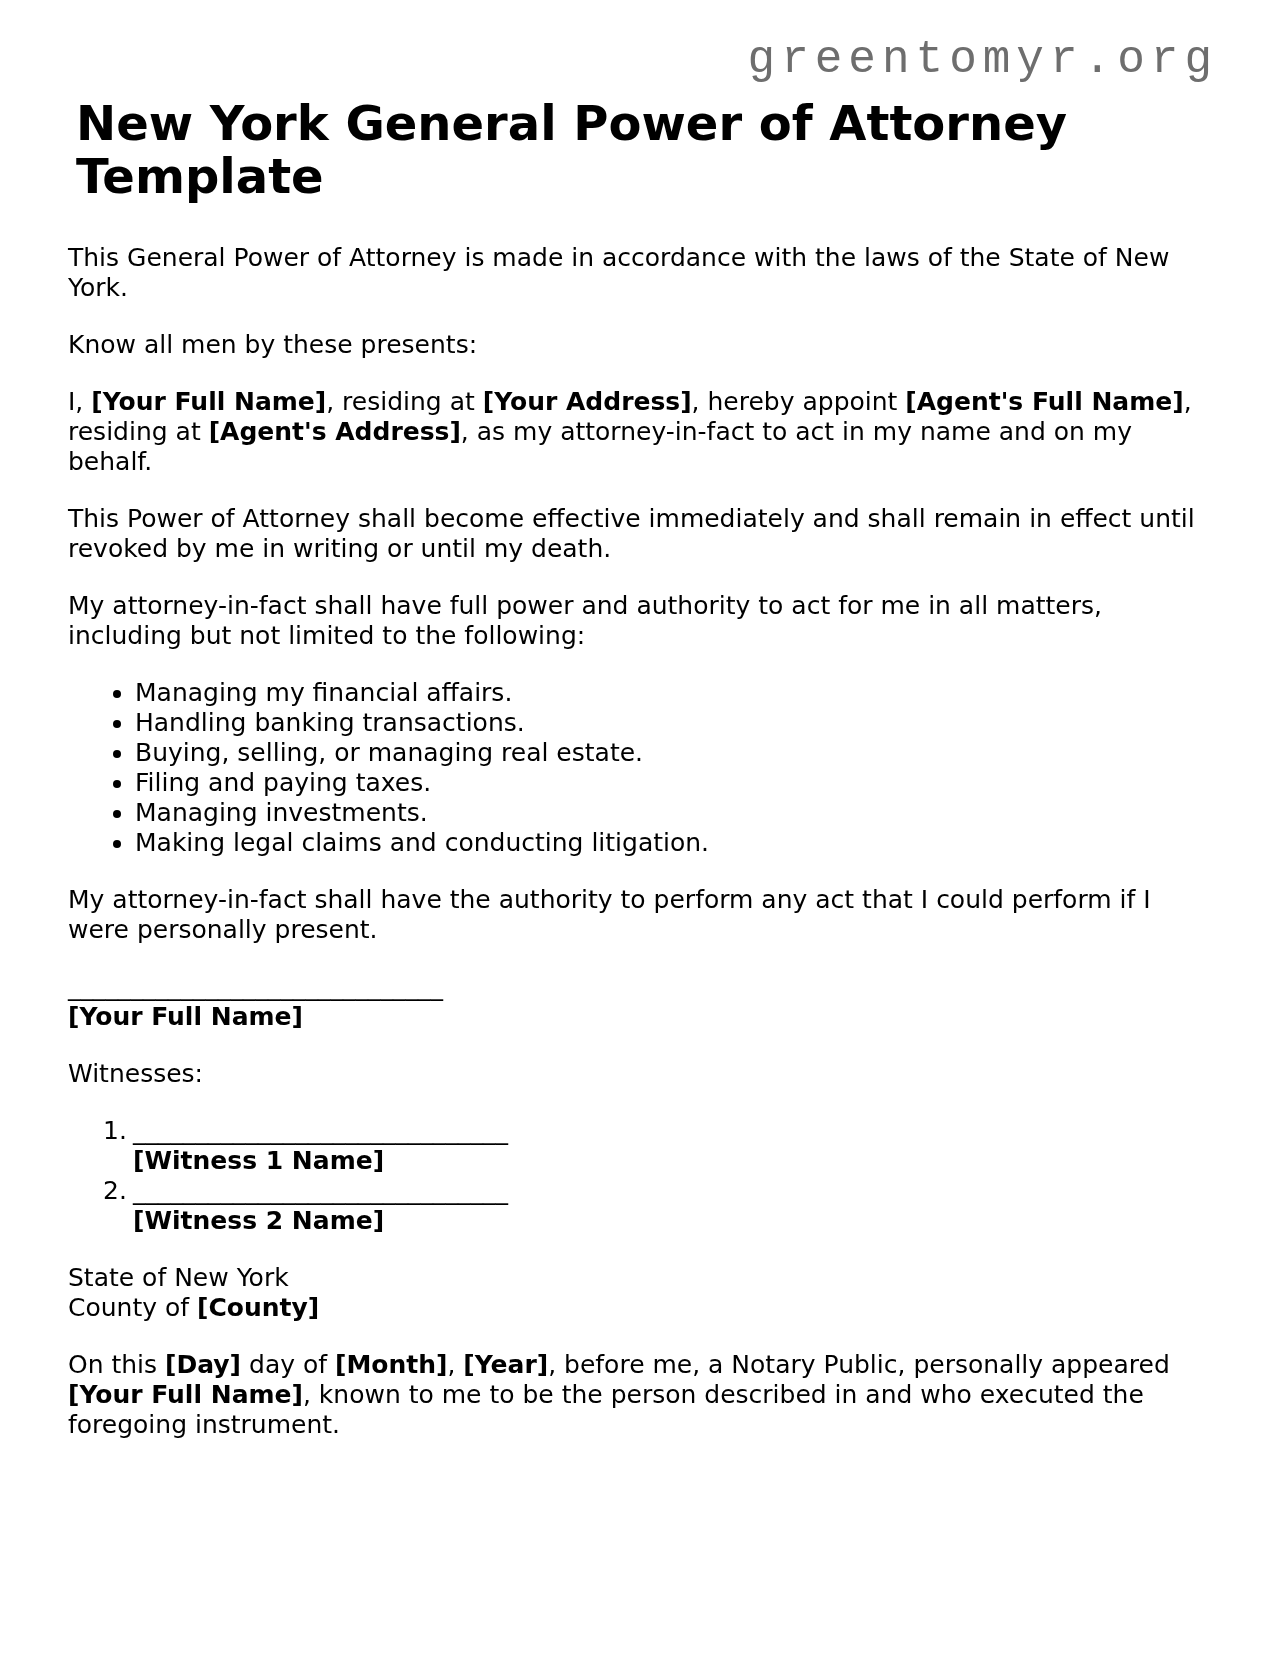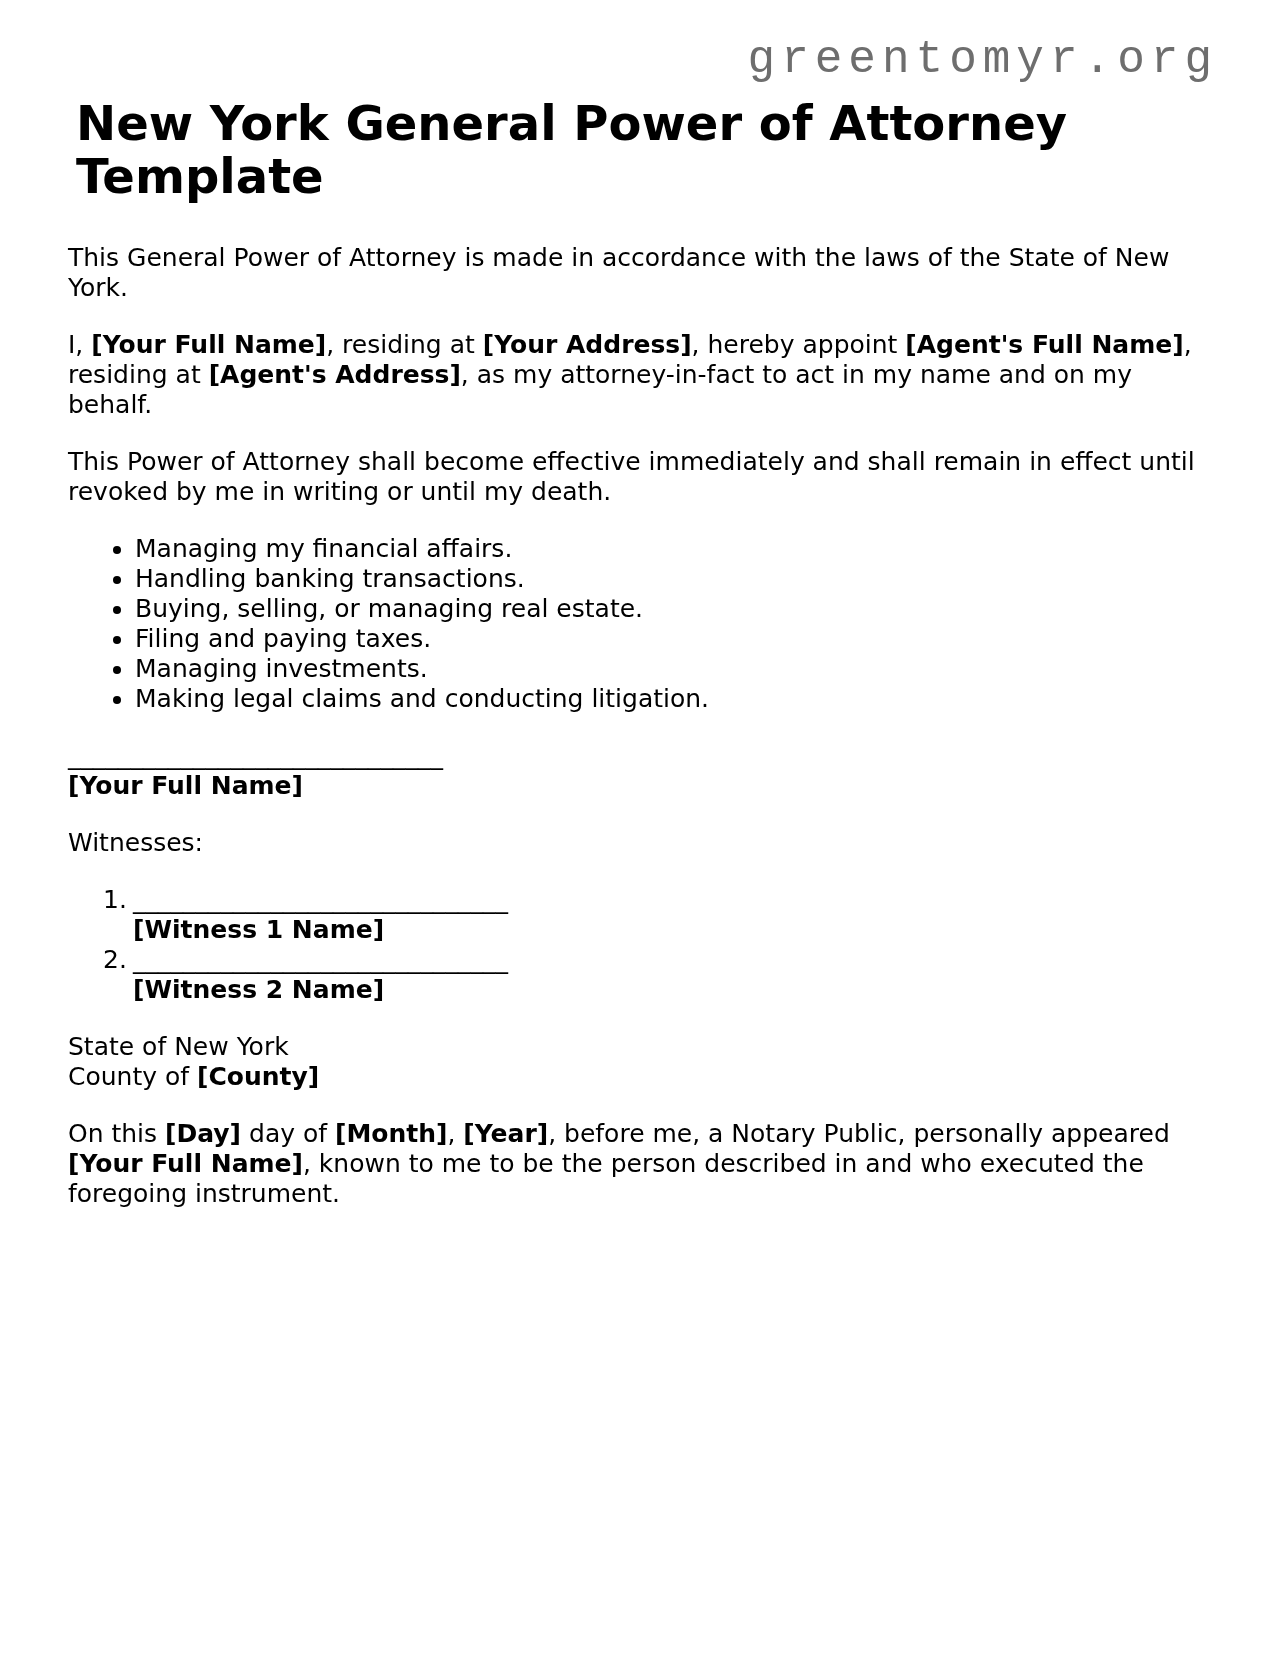--- a/index.html
+++ b/index.html
@@ -65,35 +65,38 @@
 <body>
 
 <div class="page">
 
   <div class="watermark">greentomyr.org</div>
 
   <h1 class="doc-title">New York General Power of Attorney Template</h1>
 
   <p class="body-text">This General Power of Attorney is made in accordance with the laws of the State of New York.</p>
 
+  <p class="body-text">Know all men by these presents:</p>
 
   <p class="body-text"><span>I, </span><b>[Your Full Name]</b><span>, residing at </span><b>[Your Address]</b><span>, hereby appoint </span><b>[Agent's Full Name]</b><span>, residing at </span><b>[Agent's Address]</b><span>, as my attorney-in-fact to act in my name and on my behalf.</span></p>
 
   <p class="body-text">This Power of Attorney shall become effective immediately and shall remain in effect until revoked by me in writing or until my death.</p>
 
+  <p class="body-text">My attorney-in-fact shall have full power and authority to act for me in all matters, including but not limited to the following:</p>
 
   <ul class="powers">
     <li>Managing my financial affairs.</li>
     <li>Handling banking transactions.</li>
     <li>Buying, selling, or managing real estate.</li>
     <li>Filing and paying taxes.</li>
     <li>Managing investments.</li>
     <li>Making legal claims and conducting litigation.</li>
   </ul>
 
+  <p class="body-text">My attorney-in-fact shall have the authority to perform any act that I could perform if I were personally present.</p>
 
 
   <div class="sig-block">
     <div class="u-line">______________________________</div>
     <div class="sig-name">[Your Full Name]</div>
   </div>
 
   <p class="body-text">Witnesses:</p>
 
   <div class="witness-list">

